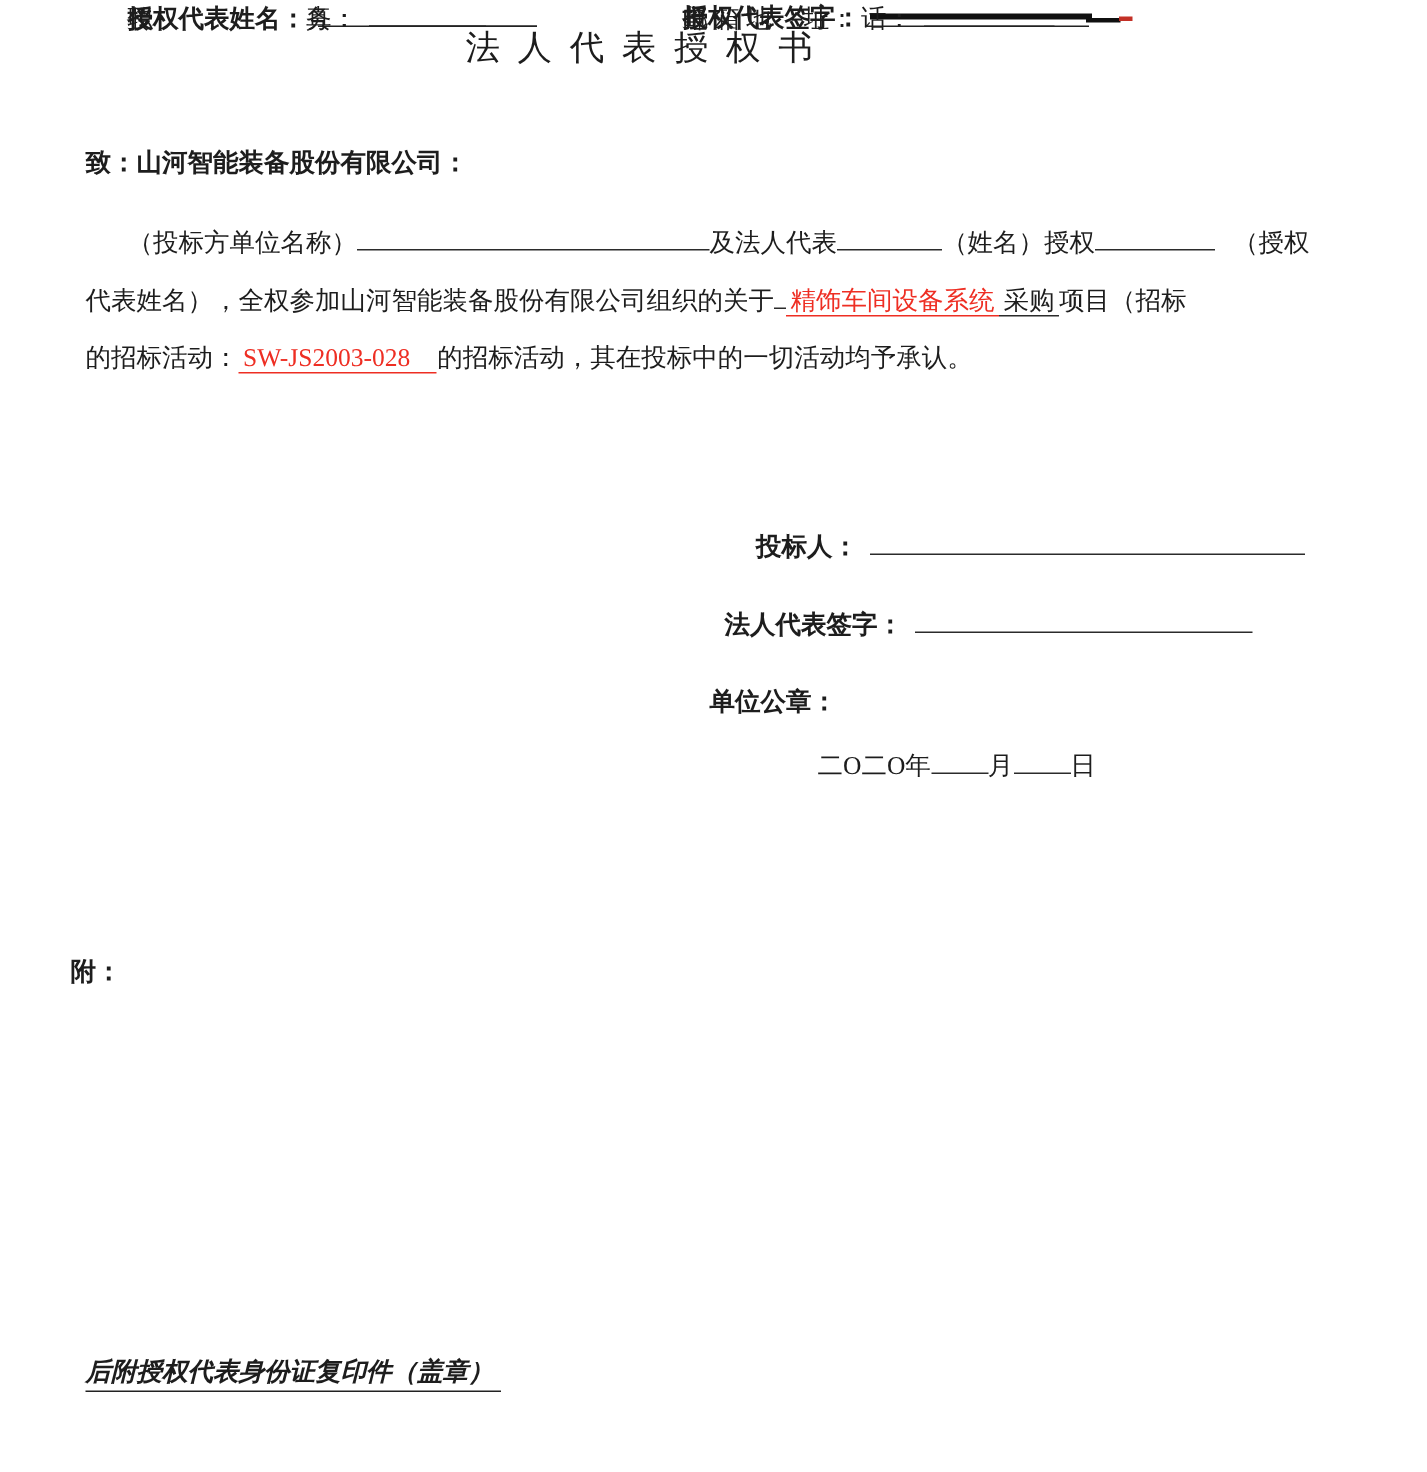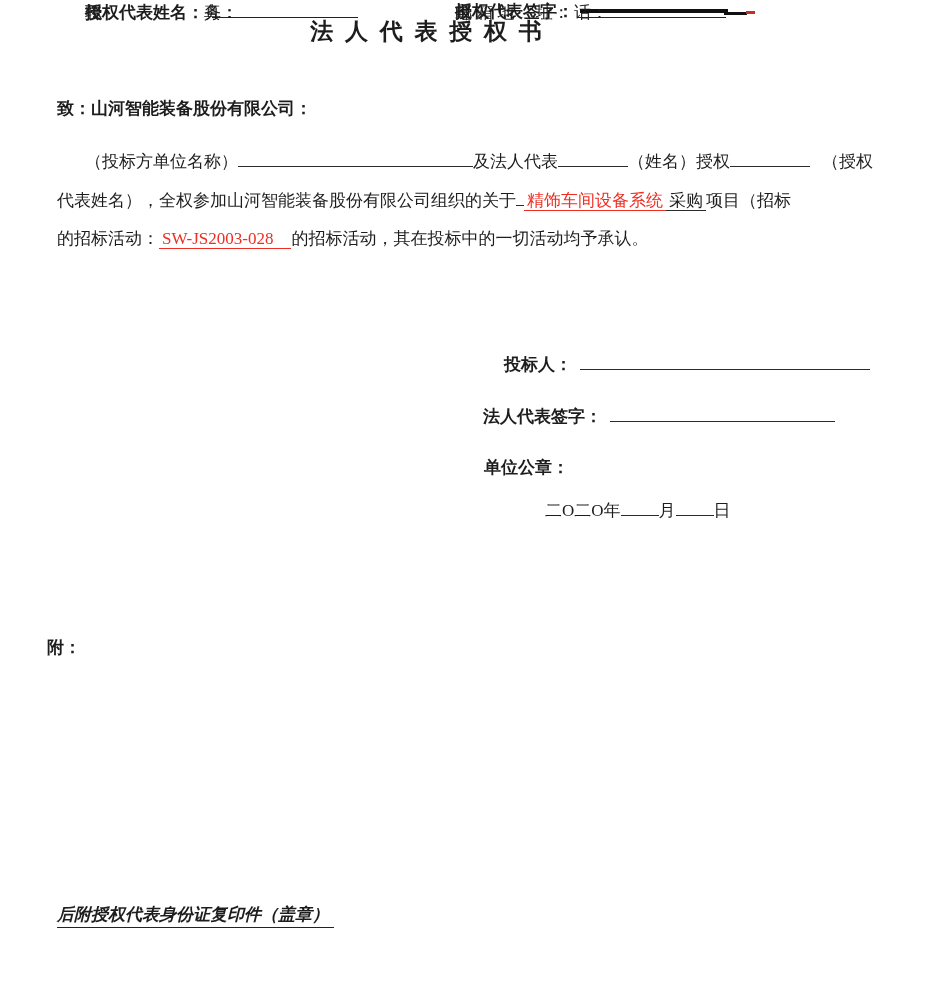--- a/index.html
+++ b/index.html
@@ -9,21 +9,21 @@
     background:#ffffff;
     font-family:"Liberation Serif","DejaVu Serif",serif;
     color:#1d1d1d;
     overflow:hidden;
   }
   .abs{position:absolute;}
   
   #title{
     top:16px;left:0;width:855px;
     text-align:center;
-    font-size:23px;font-weight:bold;
+    font-size:23px;font-weight:normal;
     letter-spacing:3px;
     white-space:pre;
   }
   
   #salutation{
     top:97px;left:57px;
     font-size:17px;font-weight:bold;
   }
   
   #paragraph{
@@ -48,21 +48,21 @@
     padding:0 3px;
   }
   .u-lead{
     display:inline-block;width:8px;
     border-bottom:1.5px solid #2b2b2b;height:1em;
   }
   
   .sig-row{font-size:17px;font-weight:bold;white-space:nowrap;}
   #sig-bidder{top:352px;left:504px;}
   #sig-legal{top:404px;left:483px;}
-  #sig-seal{top:456px;left:484px;text-align:center;}
+  #sig-seal{top:456px;left:473px;text-align:center;}
   #date-row{top:498px;left:545px;font-size:17px;font-weight:normal;white-space:nowrap;}
   .date-blank{
     display:inline-block;width:38px;
     border-bottom:1.5px solid #2b2b2b;height:1em;
     vertical-align:baseline;
   }
   
   #attach-heading{top:636px;left:47px;font-size:17px;font-weight:bold;}
   .att-row{font-size:17px;white-space:nowrap;}
   .att-left{position:absolute;left:85px;}

